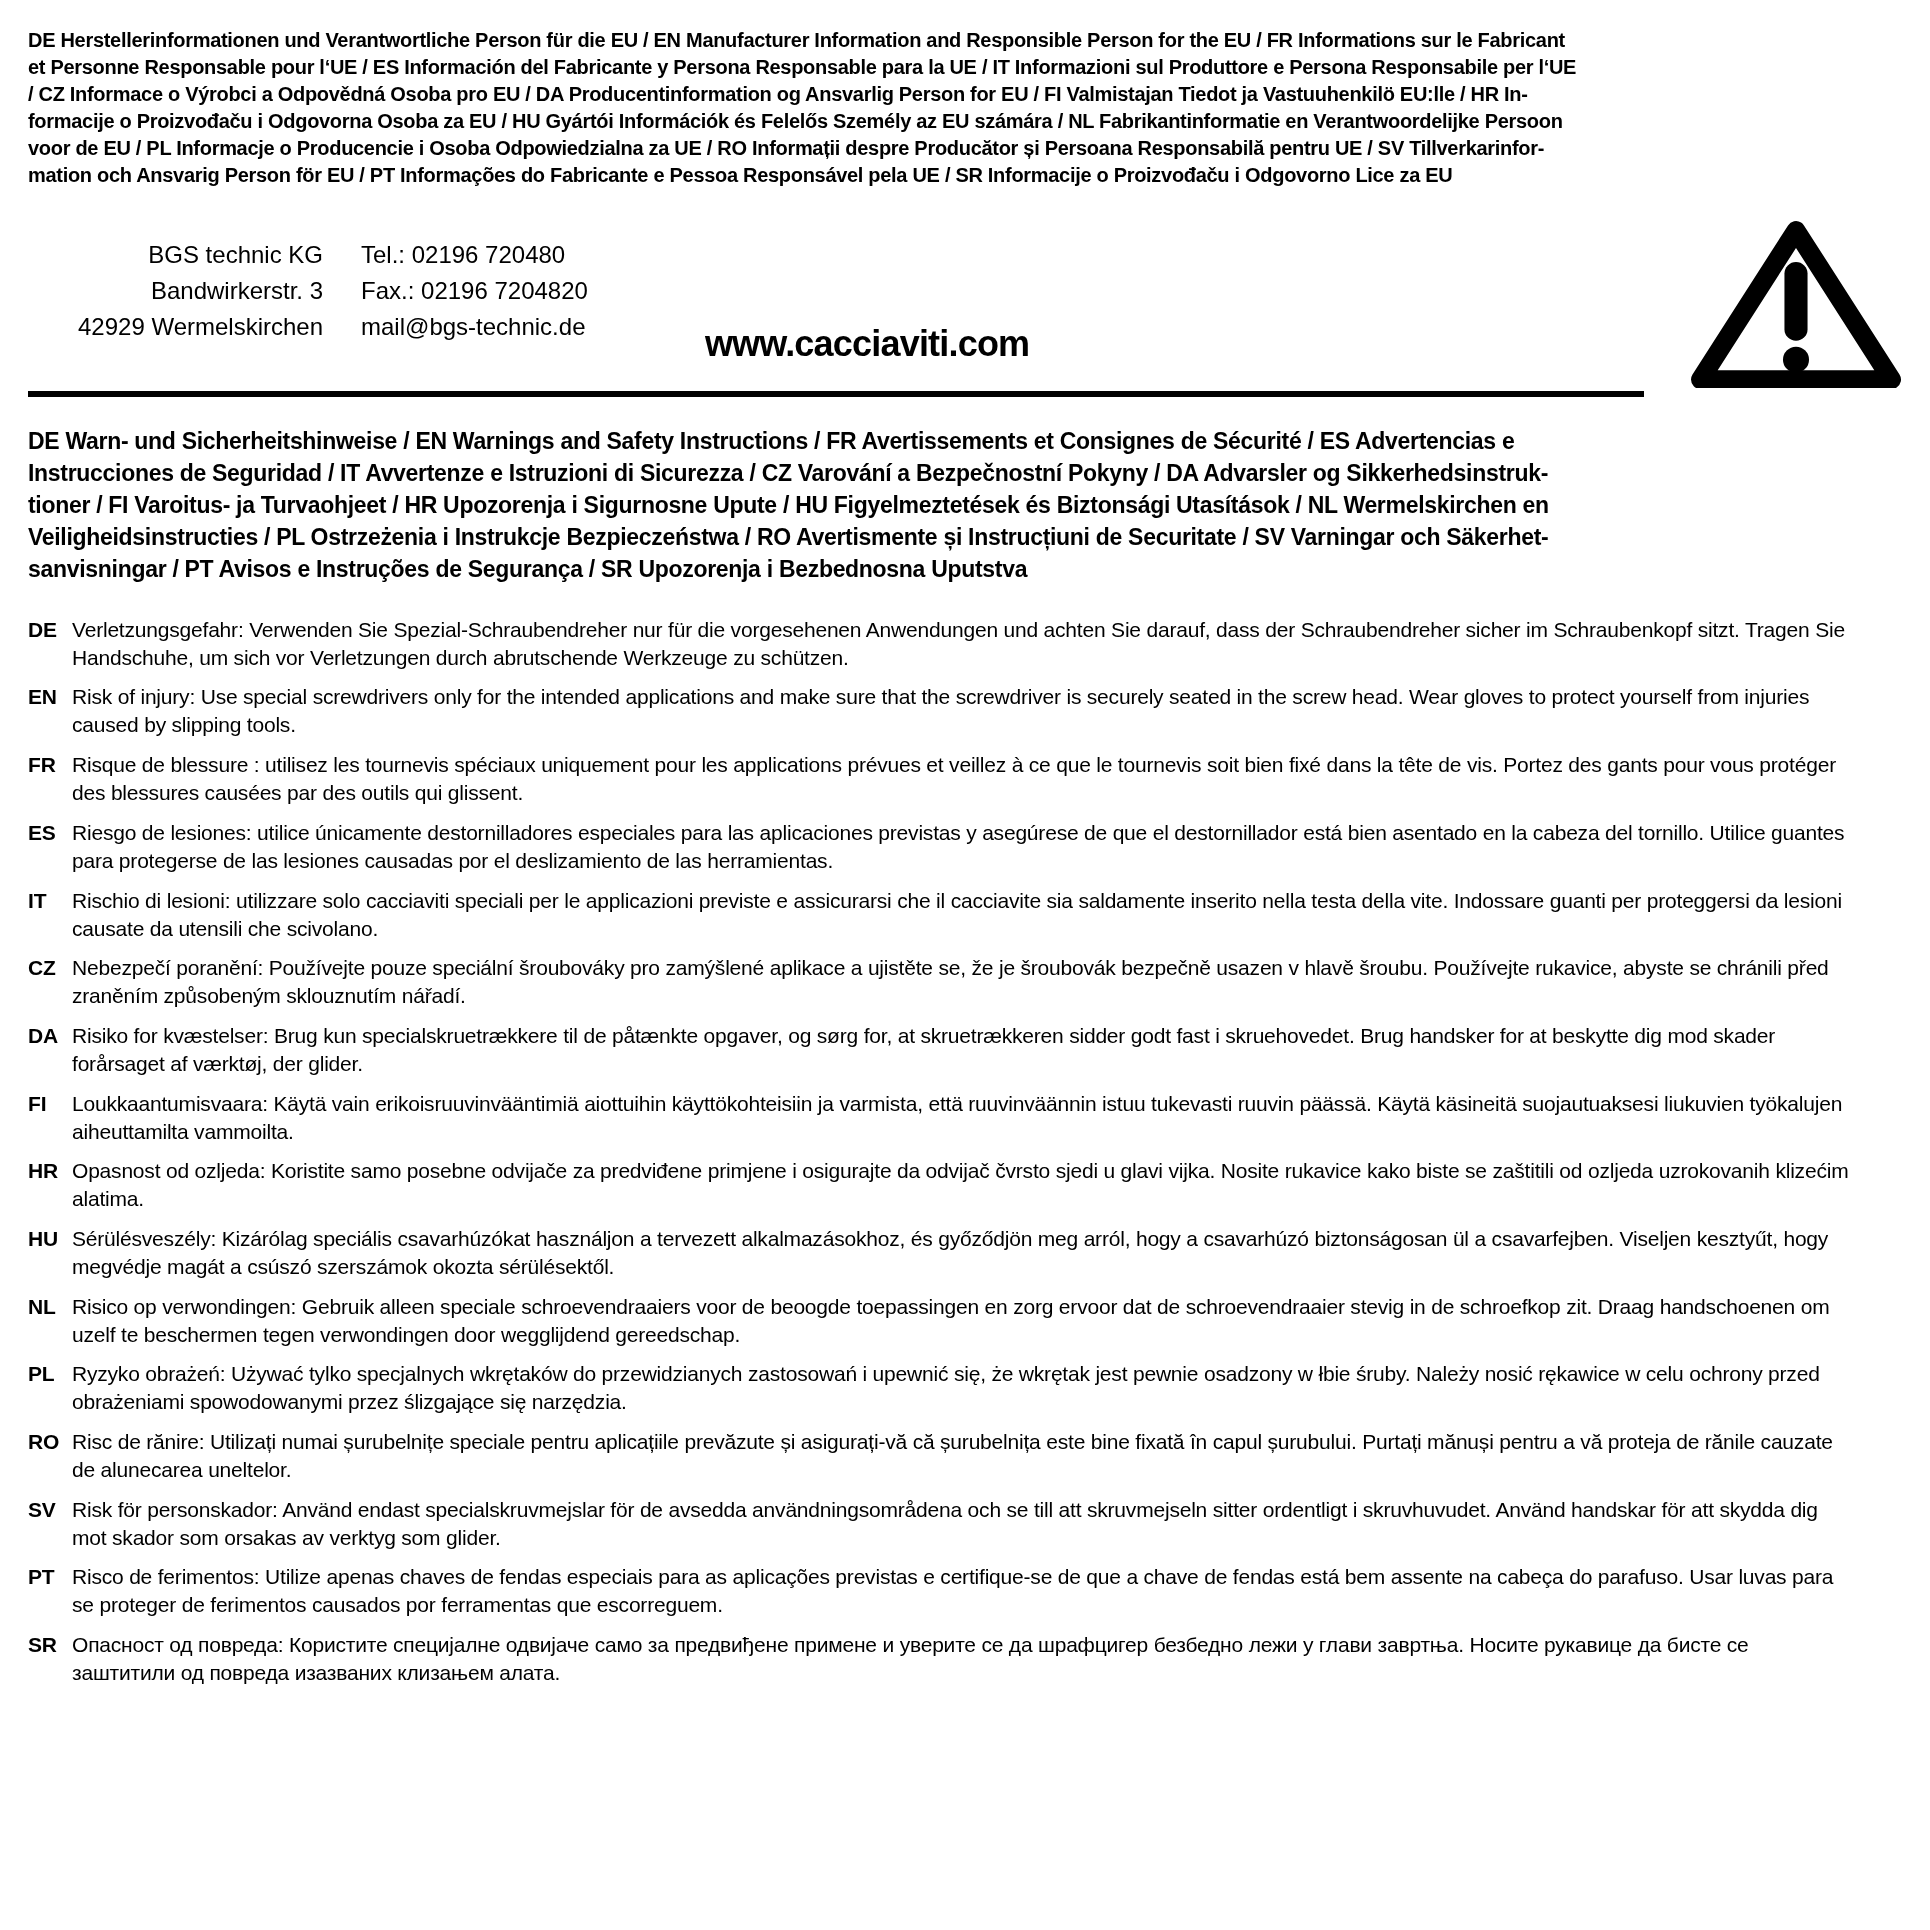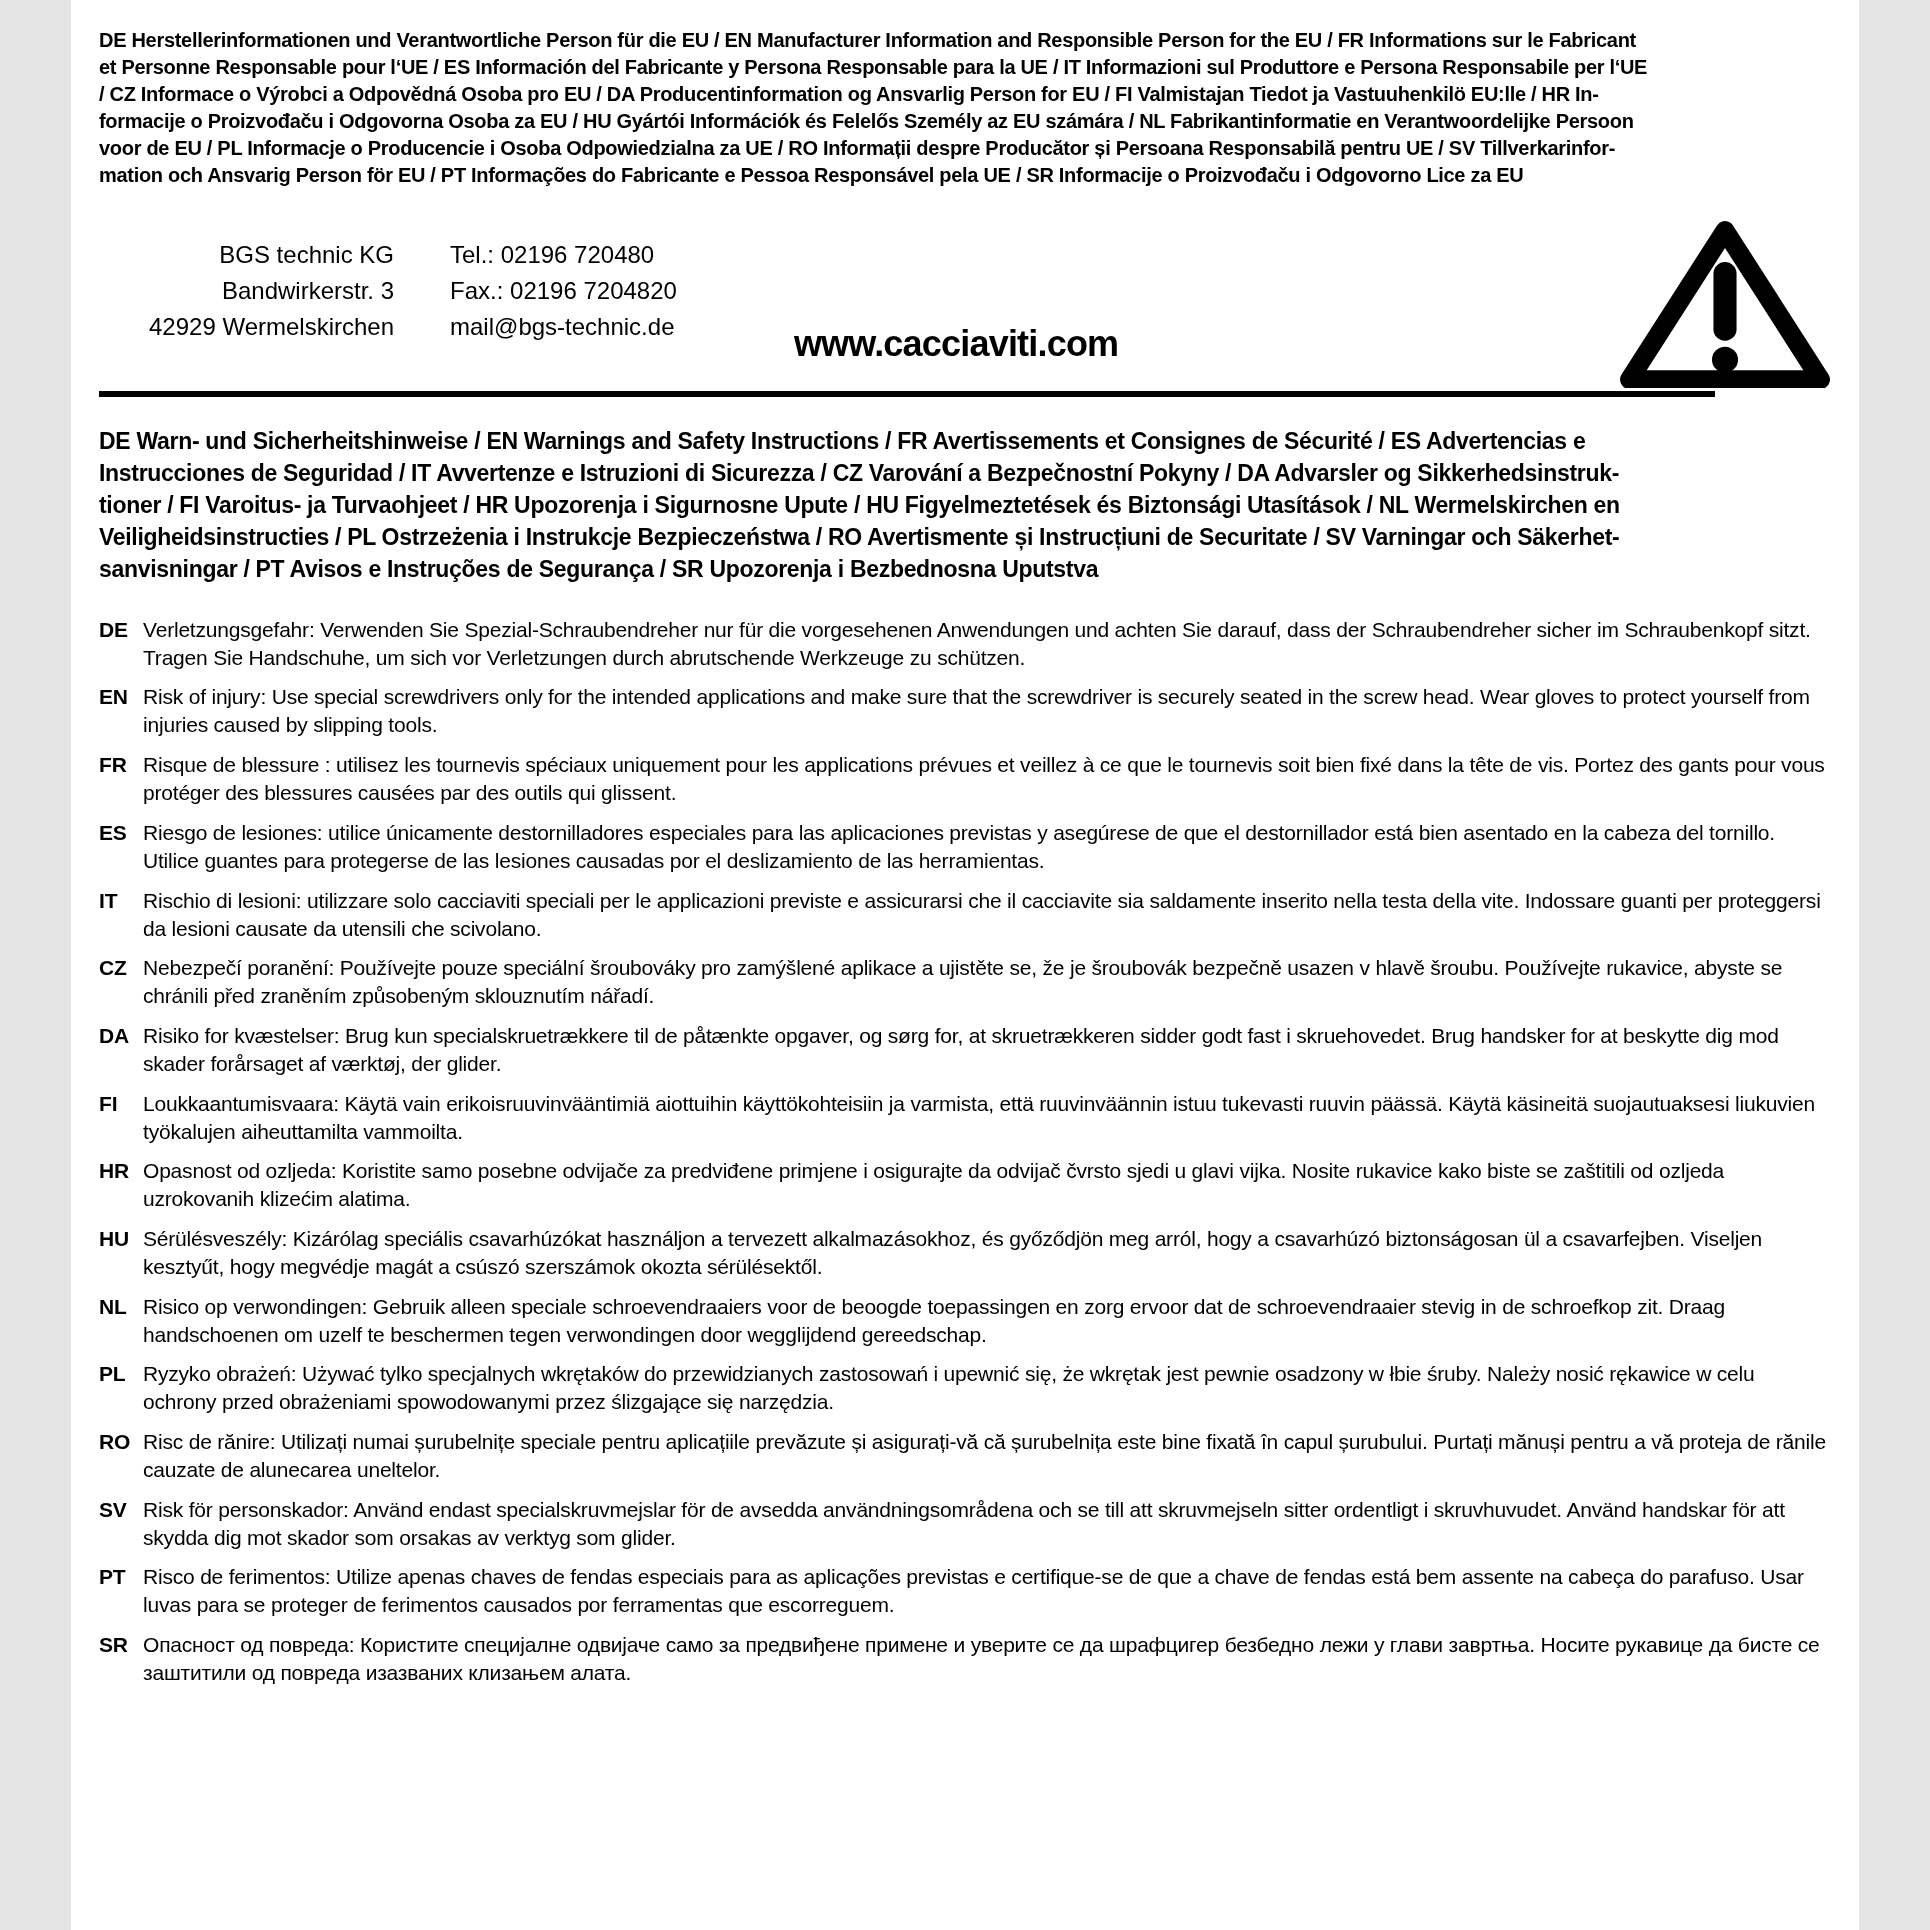--- a/index.html
+++ b/index.html
@@ -1,18 +1,18 @@
 <!DOCTYPE html>
 <html style="font-size:12.5px"><head>
 <meta charset="utf-8">
 <style>
   * { margin: 0; padding: 0; box-sizing: border-box; }
   html, body { background: #e5e5e5; }
   .page {
-    width: 1788px;
+    width: 1930px;
     height: 1930px;
     background: #ffffff;
     color: #000000;
     font-family: "Liberation Sans", sans-serif;
     padding: 26.5px 28px;
     position: relative;
     overflow: hidden;
     margin: 0 auto;
   }
 
@@ -33,21 +33,21 @@
   }
   .logo-reg { font-size: 34px; font-weight: 700; vertical-align: 120%; margin-left: 11px; }
   .logo-technic {
     font-size: 26px; font-weight: 700;
     letter-spacing: 17px; margin-right: -17px;
     text-align: right; padding-right: 45px; margin-top: 4.7px;
     white-space: nowrap;
   }
   .col { padding-top: 17px; font-size: 24px; line-height: 36px; white-space: nowrap; }
   .col.addr { margin-left: 50px; text-align: right; }
-  .col.tel  { margin-left: 56px; }
+  .col.tel  { margin-left: 38px; }
   .website {
     align-self: flex-end;
     margin-left: 117px; padding-bottom: 23px;
     font-size: 36px; font-weight: 700; letter-spacing: -0.8px;
     white-space: nowrap;
   }
   .triangle { margin-left: auto; flex: 0 0 auto; display: flex; align-items: flex-end; }
   .triangle svg { display: block; }
 
   .rule { height: 6.2px; background: #000; width: 1616px; margin-top: 3.1px; }

